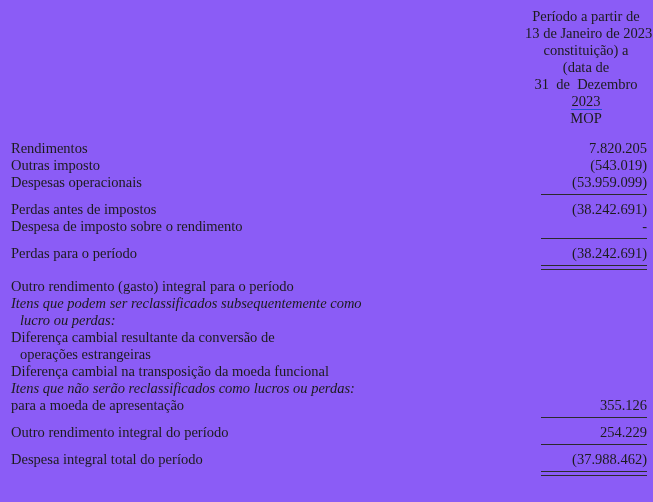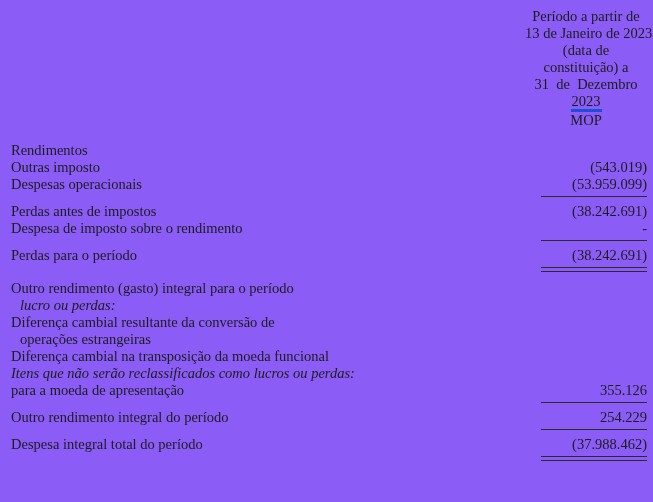--- a/index.html
+++ b/index.html
@@ -13,21 +13,21 @@
     font-size:14.5px;
     padding:8px 6px 0 11px;
     overflow:hidden;
   }
   
   .header { display:flex; justify-content:flex-end; }
   .header-block { width:122px; text-align:center; line-height:17px; }
   .header-block .hline { white-space:pre; }
   .year {
     display:inline-block;
-    border-bottom:3px solid #1d4ed8;
+    border-bottom:1px solid #1d4ed8;
     padding:0 1px;
     line-height:15px;
   }
   
   .rows { margin-top:13px; }
   .row { display:flex; align-items:baseline; line-height:17px;justify-content:flex-end; }
   .row .label { flex:1; padding-right:4px; }
   .row.italic .label { font-style:italic; }
   .row.indent .label { padding-left:9px; }
   .row .amount { width:142px; text-align:right; white-space:nowrap; }
@@ -41,34 +41,35 @@
 </head>
 <body>
 
 <div class="page">
 
   <div class="header">
     <div class="header-block">
       <div id="period-lines">
           <div class="hline">Período a partir de</div>
           <div class="hline">13 de Janeiro de 2023</div>
+          <div class="hline">constituição) a</div>
           <div class="hline">(data de</div>
-          <div class="hline">constituição) a</div>
           <div class="hline">31  de  Dezembro</div>
         </div>
       <div>
         <span class="year">2023</span>
       </div>
       <div>MOP</div>
     </div>
   </div>
 
   <div class="rows" id="rows">
       <div class="row">
       <span class="label">Rendimentos</span>
+      <span class="amount">7.820.205</span>
     </div>
       <div class="row">
       <span class="label">Outras imposto</span>
       <span class="amount">(543.019)</span>
     </div>
       <div class="row">
       <span class="label">Despesas operacionais</span>
       <span class="amount">(53.959.099)</span>
     </div>
       <div class="rule-row">
@@ -87,20 +88,24 @@
       </div>
       <div class="row">
       <span class="label">Perdas para o período</span>
       <span class="amount">(38.242.691)</span>
     </div>
       <div class="rule-row dbl">
         <div class="rule double"></div>
       </div>
       <div class="row">
       <span class="label">Outro rendimento (gasto) integral para o período</span>
+      <span class="amount"></span>
+    </div>
+      <div class="row italic">
+      <span class="label">Itens que podem ser reclassificados subsequentemente como</span>
       <span class="amount"></span>
     </div>
       <div class="row italic indent">
       <span class="label">lucro ou perdas:</span>
       <span class="amount"></span>
     </div>
       <div class="row">
       <span class="label">Diferença cambial resultante da conversão de</span>
       <span class="amount"></span>
     </div>

